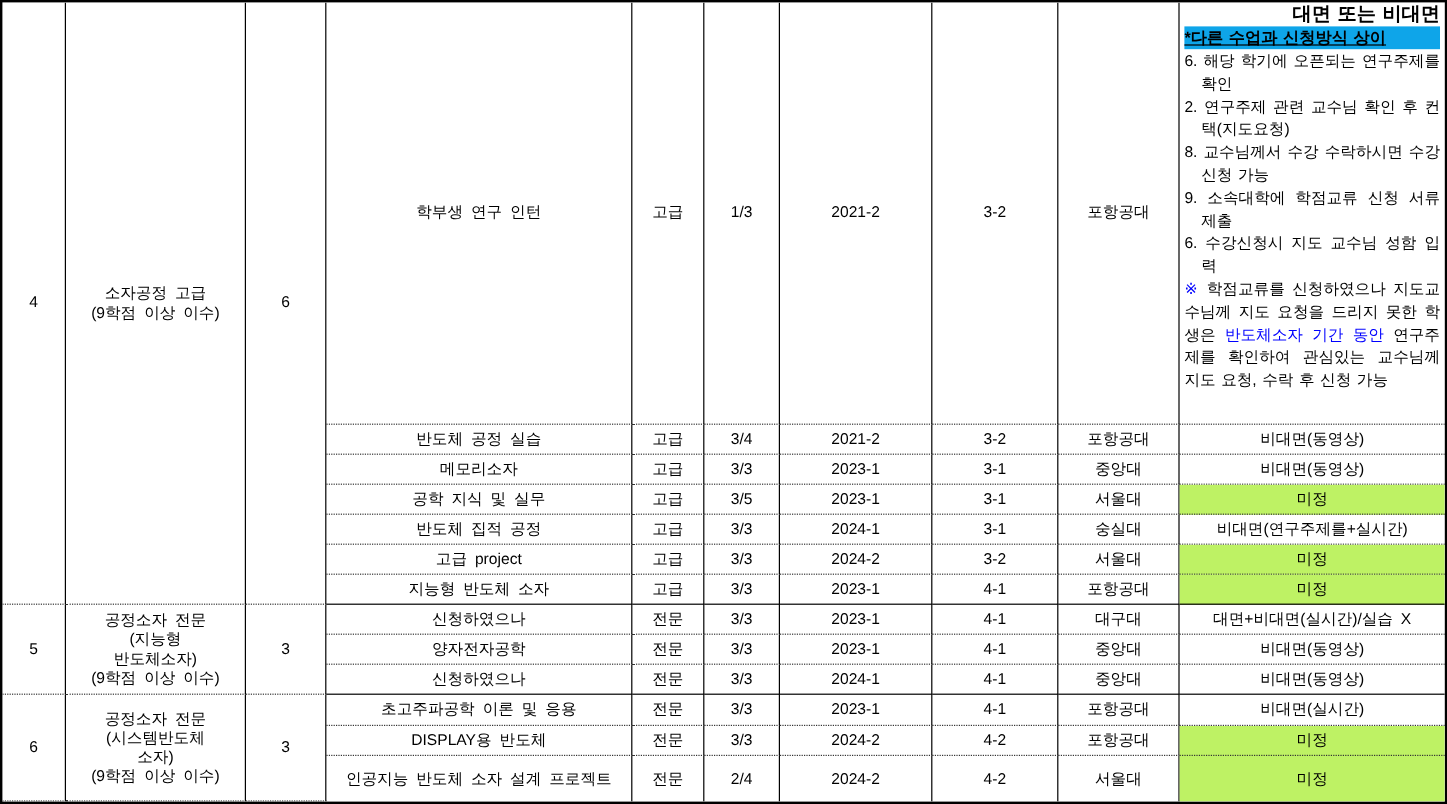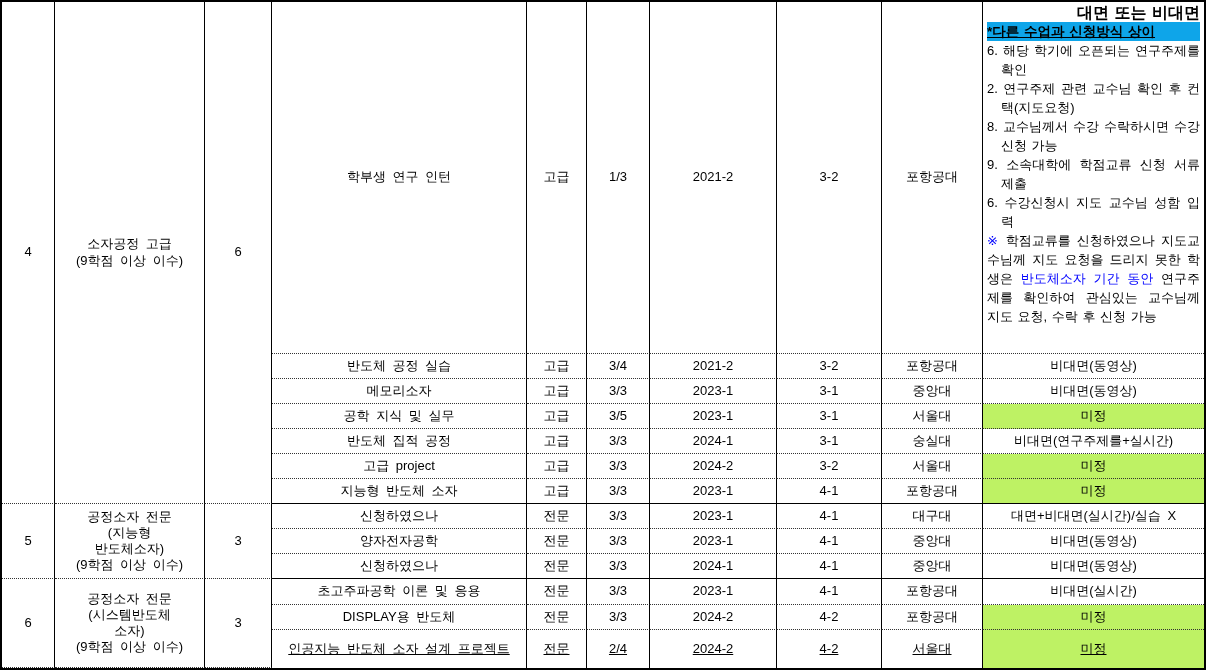--- a/index.html
+++ b/index.html
@@ -27,21 +27,21 @@
     text-align:center;
     vertical-align:middle;
     font-size:13px;
     line-height:1.25;
     word-spacing:3px;
     padding:1px 2px;
     overflow:hidden;
   }
   td:last-child { border-right:none; }
   tr.sep-dotted td { border-bottom:1px dotted #333; }
-  tr.last-row td { border-bottom:none;text-decoration:underline; }
+  tr.last-row td { border-bottom:none; }
   td.nb { border-bottom:none; }
   td.category { white-space:pre-line; }
   td.hl { background:#bef264;text-align:center; }
   td.notice-cell {
     vertical-align:top;
     text-align:left;
     padding:1px 4px 2px 4px;
     line-height:19px;
     word-spacing:1px;
   }

